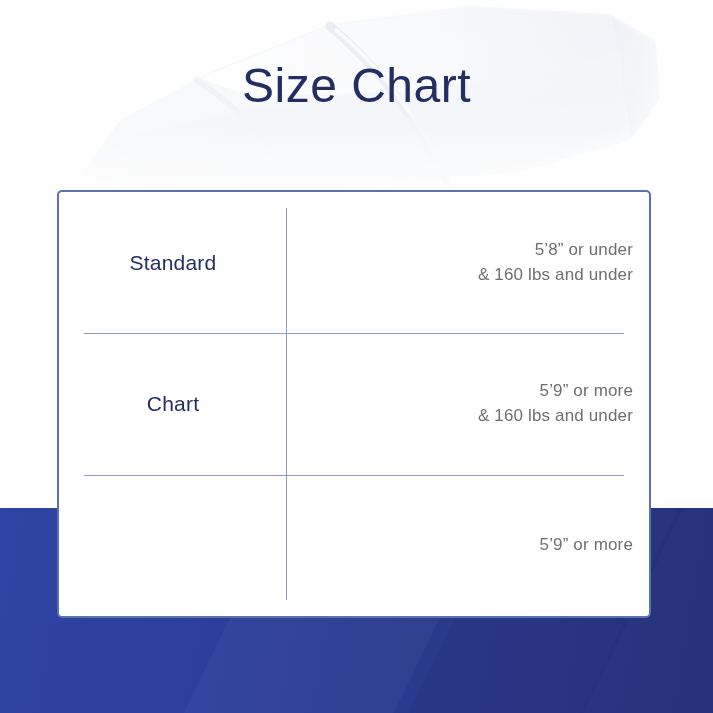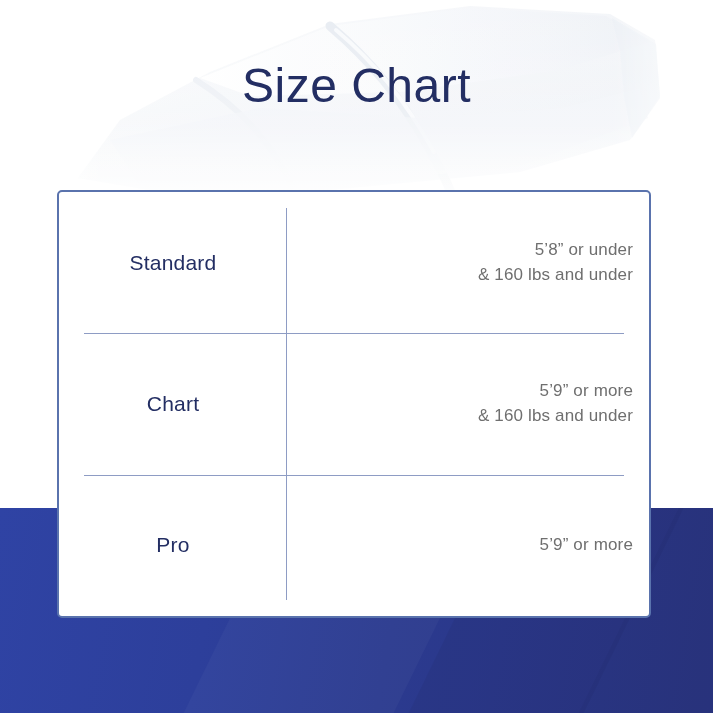--- a/index.html
+++ b/index.html
@@ -234,21 +234,20 @@
 
       <div class="row">
         <div class="cell-size">Chart</div>
         <div class="cell-spec">
           <span class="line">5’9” or more</span>
           <span class="line">&amp; 160 lbs and under</span>
         </div>
       </div>
 
       <div class="row">
-        <div class="cell-size">Pro</div>
         <div class="cell-spec">
           <span class="line">5’9” or more</span>
         </div>
       </div>
 
     </div>
   </div>
 
 </div>
 

